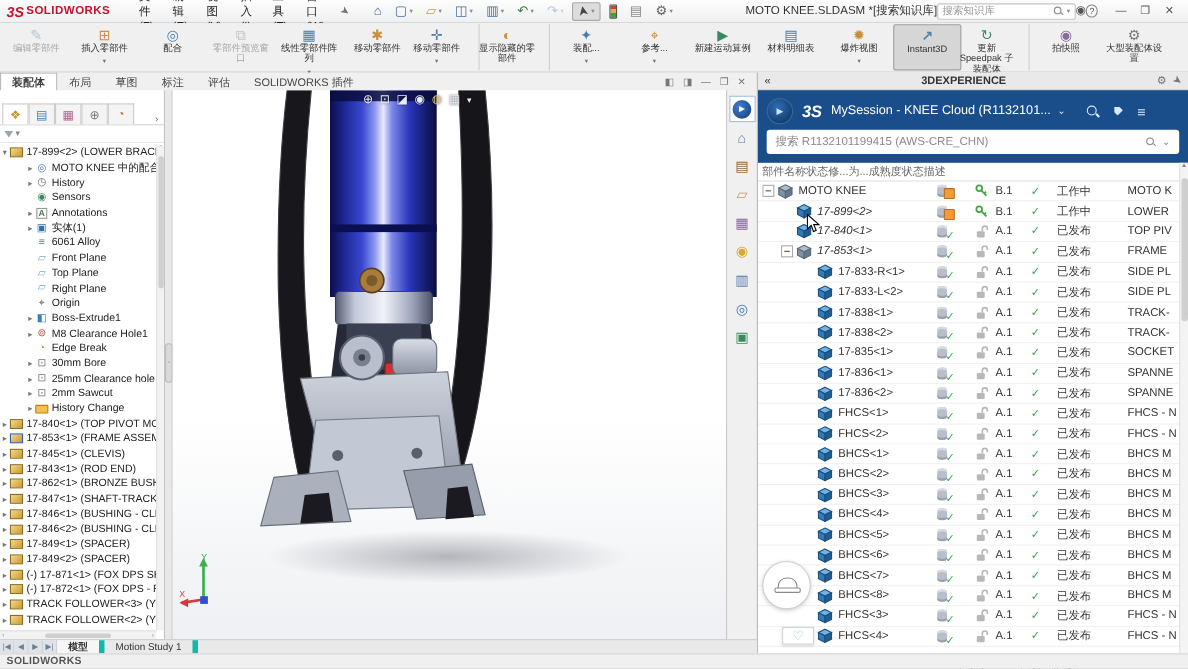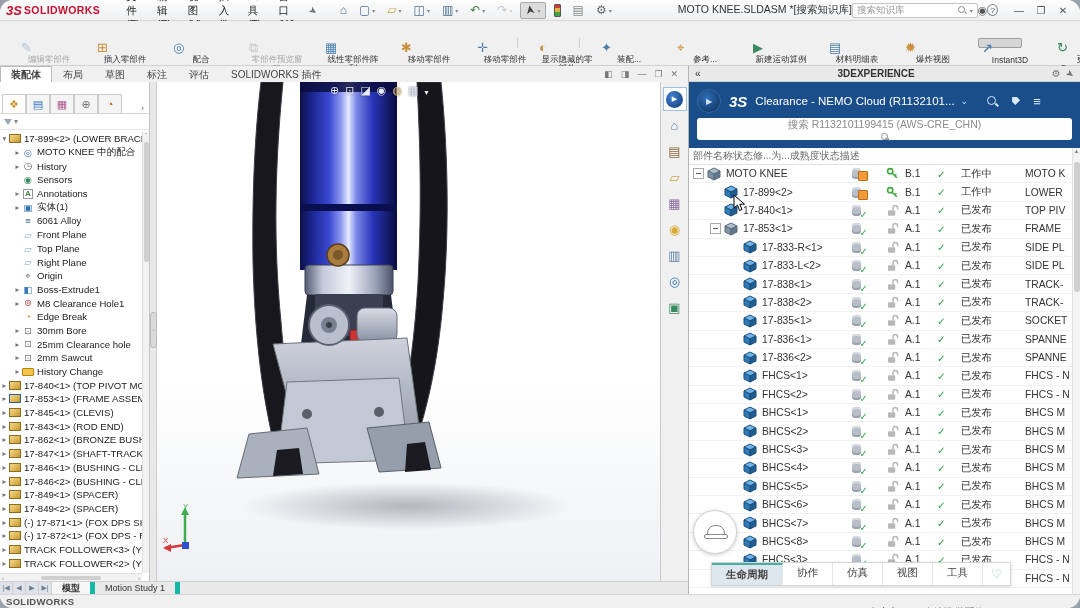--- a/index.html
+++ b/index.html
@@ -1,17 +1,17 @@
 <!DOCTYPE html>
 <html><head>
 <meta charset="utf-8">
 <style>
   html,body{margin:0;padding:0;background:#9aa0a8;}
   *{box-sizing:border-box;font-family:"Liberation Sans","DejaVu Sans",sans-serif;}
-  #app{position:relative;width:1080px;height:608px;background:#f0f0f0;overflow:hidden;font-size:11px;color:#333;border-radius:13px;}
+  #app{position:relative;width:1080px;height:608px;background:#f0f0f0;overflow:hidden;font-size:11px;color:#333;}
 
   
   #titlebar{position:absolute;left:0;top:0;width:1080px;height:21px;background:linear-gradient(#fdfdfd,#eef0f2);display:flex;align-items:center;border-bottom:1px solid #d8d8d8;}
   .swlogo{display:flex;align-items:center;margin-left:6px;white-space:nowrap;}
   .swlogo .s3{color:#c8102e;font-weight:bold;font-style:italic;font-size:13px;margin-right:2px;}
   .swlogo .sw{color:#c8102e;font-weight:bold;font-size:10.5px;letter-spacing:.4px;}
   #menus{display:flex;margin-left:18px;}
   .menu{padding:2px 8px;font-size:10.5px;color:#222;}
   .pin{color:#777;font-size:10px;margin:0 6px;transform:rotate(35deg);display:inline-block;}
   #qtools{display:flex;align-items:center;margin-left:10px;}
@@ -36,21 +36,21 @@
   #kbsearch .ph{flex:1;}
   .mag{position:relative;width:10px;height:10px;display:inline-block;}
   .mag::before{content:"";position:absolute;left:1px;top:1px;width:5px;height:5px;border:1.4px solid #8a8a8a;border-radius:50%;}
   .mag::after{content:"";position:absolute;left:7px;top:7px;width:3px;height:1.4px;background:#8a8a8a;transform:rotate(45deg);}
   #win-ctrls{display:flex;align-items:center;margin:0 6px 0 10px;}
   .wc{width:22px;text-align:center;color:#555;font-size:10px;}
   .usr{width:16px;height:12px;text-align:center;color:#555;font-size:11px;line-height:12px;}
 
   
   #ribbon{position:absolute;left:0;top:21px;width:1080px;height:45px;background:#f0f0f0;display:flex;align-items:stretch;padding:1px 2px;border-bottom:1px solid #d0d0d0;}
-  .rbtn{display:flex;flex-direction:column;align-items:flex-start;justify-content:flex-start;padding:2px 3px 0;margin:16px;min-width:44px;max-width:62px;text-align:center;position:relative;}
+  .rbtn{display:flex;flex-direction:column;align-items:center;justify-content:flex-start;padding:2px 3px 0;margin:0;min-width:44px;max-width:62px;text-align:center;position:relative;}
   .rbtn[data-sep="1"]{border-right:1px solid #cfcfcf;margin-right:2px;padding-right:18px;}
   .rbtn[data-disabled="1"]{opacity:.4;}
   .rbtn[data-active="1"]{background:#d6d6d6;border:1px solid #9e9e9e;border-radius:2px;}
   .rbi{height:15px;line-height:15px;}
   .rbi::before{font-size:13px;}
   .rbl{font-size:8.5px;line-height:1.1;color:#333;white-space:normal;width:56px;}
   .rdd{height:7px;}
   .rbtn[data-dd="1"] .rdd::before{content:"▾";font-size:6px;color:#777;}
   .rbi[data-name="edit-component-icon"]::before{content:"✎";color:#4a7fae;}
   .rbi[data-name="insert-component-icon"]::before{content:"⊞";color:#c98f3a;}
@@ -85,21 +85,21 @@
   .fmtab[data-name="featuremanager-tab"]{color:#c9932a;}
   .fmtab[data-name="propertymanager-tab"]{color:#3a7abf;}
   .fmtab[data-name="configurationmanager-tab"]{color:#b05a8f;}
   .fmtab[data-name="dimxpert-tab"]{color:#777;}
   .fmtab[data-name="displaymanager-tab"]{color:#c96a2a;}
   .fmmore{margin-left:auto;color:#666;font-size:9px;padding:0 5px;}
   #filterrow{height:16px;display:flex;align-items:center;border-bottom:1px solid #e5e5e5;padding:0 4px;color:#888;}
   .funnel{width:0;height:0;border-left:4px solid transparent;border-right:4px solid transparent;border-top:6px solid #9aa7b5;margin-right:2px;}
   #tree{position:absolute;left:0;top:50px;right:7px;bottom:8px;overflow:hidden;}
   .titem{height:13.7px;display:flex;align-items:center;white-space:nowrap;font-size:9.6px;color:#222;}
-  .titem[data-level="1"]{padding-left:13px;}
+  .titem[data-level="1"]{padding-left:23px;}
   .ar{width:9px;flex:0 0 9px;font-size:7.5px;color:#777;text-align:center;}
   .titem[data-arrow="1"] .ar::before{content:"▸";}
   .titem[data-arrow="2"] .ar::before{content:"▾";}
   .ti{width:12px;height:11px;flex:0 0 12px;margin-right:3px;display:inline-flex;align-items:center;justify-content:center;font-size:9.5px;line-height:1;}
   .ti[data-name="part-icon"]{background:linear-gradient(135deg,#f6d98b,#c99b2e);border:1px solid #8a6d1f;width:10px;height:9px;}
   .ti[data-name="subassembly-icon"]{background:linear-gradient(135deg,#f6d98b,#c99b2e);border:1px solid #2e5f9e;width:10px;height:9px;}
   .ti[data-name="mates-icon"]::before{content:"◎";color:#4a6fae;}
   .ti[data-name="history-icon"]::before{content:"◷";color:#6a6a6a;}
   .ti[data-name="sensors-icon"]::before{content:"◉";color:#3a8a5f;}
   .ti[data-name="annotations-icon"]::before{content:"A";color:#4a7f4a;font-size:8px;font-weight:bold;border:1px solid #999;padding:0 1px;background:#fff;}
@@ -157,34 +157,34 @@
   .compass{width:24px;height:24px;border-radius:50%;background:radial-gradient(circle at 40% 35%,#2d6fb8,#0d2c55);display:flex;align-items:center;justify-content:center;color:#cfe2ff;font-size:8px;border:1px solid #35689e;}
   .dslogo{font-style:italic;font-weight:bold;font-size:15px;margin:0 8px 0 8px;color:#fff;}
   #session-label{font-size:11.5px;white-space:nowrap;overflow:hidden;max-width:205px;}
   .dx-caret{color:#cfe2ff;font-size:9px;margin:0 6px;}
   .dxic{color:#dce9fb;font-size:13px;margin-left:10px;}
   .wmag{position:relative;width:13px;height:13px;display:inline-block;margin-left:12px;}
   .wmag::before{content:"";position:absolute;left:1px;top:1px;width:7px;height:7px;border:1.6px solid #dce9fb;border-radius:50%;}
   .wmag::after{content:"";position:absolute;left:9px;top:9px;width:4px;height:1.6px;background:#dce9fb;transform:rotate(45deg);}
   .wtag{position:relative;width:12px;height:12px;display:inline-block;margin-left:12px;}
   .wtag::before{content:"";position:absolute;left:1px;top:2px;width:8px;height:8px;background:#dce9fb;clip-path:polygon(0 0,60% 0,100% 40%,40% 100%,0 60%);}
-  #dxsearch{margin-top:2px;height:22px;background:#fff;border-radius:3px;display:flex;align-items:center;padding:0 8px;font-size:10.5px;color:#8a8a8a;flex-direction:column;}
+  #dxsearch{margin-top:2px;height:22px;background:#fff;border-radius:3px;display:flex;align-items:center;padding:0 8px;font-size:10.5px;color:#8a8a8a;}
   #dxsearch .ph{flex:1;}
   #dxsearch .dx-caret{color:#888;}
   
   #dxhead{display:flex;height:17px;align-items:center;border-bottom:1px solid #e2e2e2;color:#666;font-size:10px;padding-left:4px;}
   .c-name{width:146px;display:flex;align-items:center;overflow:hidden;white-space:nowrap;}
   .c-status{width:40px;display:flex;justify-content:center;}
   .c-lock{width:26px;display:flex;justify-content:center;}
   .c-rev{width:32px;}
   .c-latest{width:24px;}
   .c-mat{width:64px;}
   .c-desc{flex:1;overflow:hidden;white-space:nowrap;}
   #dxrows .srow{display:flex;height:18.4px;align-items:center;border-bottom:1px solid #f1f1f1;font-size:10.3px;color:#333;padding-left:4px;}
-  .srow[data-level="1"] .c-name{padding-left:17px;}
+  .srow[data-level="1"] .c-name{padding-left:17px;font-style:italic;}
   .srow[data-level="2"] .c-name{padding-left:36px;}
   .expander{width:11px;height:11px;flex:0 0 11px;margin-right:3px;position:relative;visibility:hidden;}
   .srow[data-expand="minus"] .expander{visibility:visible;border:1px solid #aaa;background:#fff;}
   .srow[data-expand="minus"] .expander::after{content:"";position:absolute;left:2px;top:4px;width:5px;height:1px;background:#555;}
   .cube{width:15px;height:14px;flex:0 0 15px;margin-right:4px;position:relative;}
   .cube svg{position:absolute;left:0;top:0;width:14px;height:14px;display:none;}
   .srow[data-type="asm"] .cu-asm{display:block;}
   .srow[data-type="part"] .cu-part{display:block;}
   .st-ic{position:relative;width:14px;height:13px;display:inline-block;}
   .st-ic::before{content:"";position:absolute;left:0;top:1px;width:9px;height:11px;background:#b9bfc9;border-radius:4px/3px;box-shadow:inset 0 2px 0 #d8dce2,inset 0 -2px 0 #99a0ac;}
@@ -653,21 +653,21 @@
     <div id="dxtitle" data-name="panel-title-bar">
       <span data-name="collapse-panel-icon">«</span>
       <span class="t" data-name="panel-title">3DEXPERIENCE</span>
       <span data-name="panel-options-gear-icon" style="color:#777;">⚙</span>
       <span data-name="panel-pin-icon" style="color:#777;transform:rotate(35deg);display:inline-block;margin-left:5px;">➤</span>
     </div>
     <div id="dxblue" data-name="myssession-app-bar">
       <div id="dxbrand">
         <span class="compass" data-name="compass-icon">▶</span>
         <span class="dslogo" data-name="ds-logo">3S</span>
-        <span id="session-label" data-name="session-selector">Clearance - NEMO Cloud (R1132101...</span>
+        <span id="session-label" data-name="session-selector">MySession - KNEE Cloud (R1132101...</span>
         <span class="dx-caret" data-name="session-caret-icon">⌄</span>
         <span class="wmag" data-name="panel-search-icon"></span>
         <span class="wtag" data-name="tags-icon"></span>
         <span class="dxic" data-name="hamburger-menu-icon">≡</span>
       </div>
       <div id="dxsearch" data-name="session-search-input">
         <span class="ph" data-name="session-search-placeholder">搜索 R1132101199415 (AWS-CRE_CHN)</span>
         <span class="mag" data-name="session-search-mag-icon"></span>
         <span class="dx-caret" data-name="session-search-caret-icon" style="margin:0 0 0 5px;">⌄</span>
       </div>
@@ -1322,27 +1322,20 @@
             </svg>
         </div>
         <div class="c-rev" data-name="revision-cell">A.1</div>
         <div class="c-latest" data-name="is-latest-cell"><span class="chk" data-name="latest-check-icon">✓</span></div>
         <div class="c-mat" data-name="maturity-cell">已发布</div>
         <div class="c-desc" data-name="description-cell">FHCS - N</div>
       </div>
       </div>
     <div id="dxscroll" data-name="panel-scrollbar">▲<span class="thumb"></span></div>
     <div id="dxfooter" data-name="panel-footer-tabs">
-      <div style="display:flex;">
-          <span class="ftab" data-name="footer-tab" data-on="1">生命周期</span>
-          <span class="ftab" data-name="footer-tab" data-on="">协作</span>
-          <span class="ftab" data-name="footer-tab" data-on="">仿真</span>
-          <span class="ftab" data-name="footer-tab" data-on="">视图</span>
-          <span class="ftab" data-name="footer-tab" data-on="">工具</span>
-        </div>
       <span class="fheart" data-name="favorite-heart-icon">♡</span>
     </div>
     <div id="helmet" data-name="assistant-helmet-button">
         <span class="helm" data-name="helmet-icon"></span>
       </div>
     <svg id="pcursor" width="14" height="18" viewBox="0 0 14 18" data-name="mouse-cursor">
       <polygon points="1,1 1,14 4.5,11 6.5,16.5 9,15.5 6.8,10.2 11.5,10.2" fill="#fff" stroke="#000" stroke-width="1"></polygon>
     </svg>
   </div>
 

